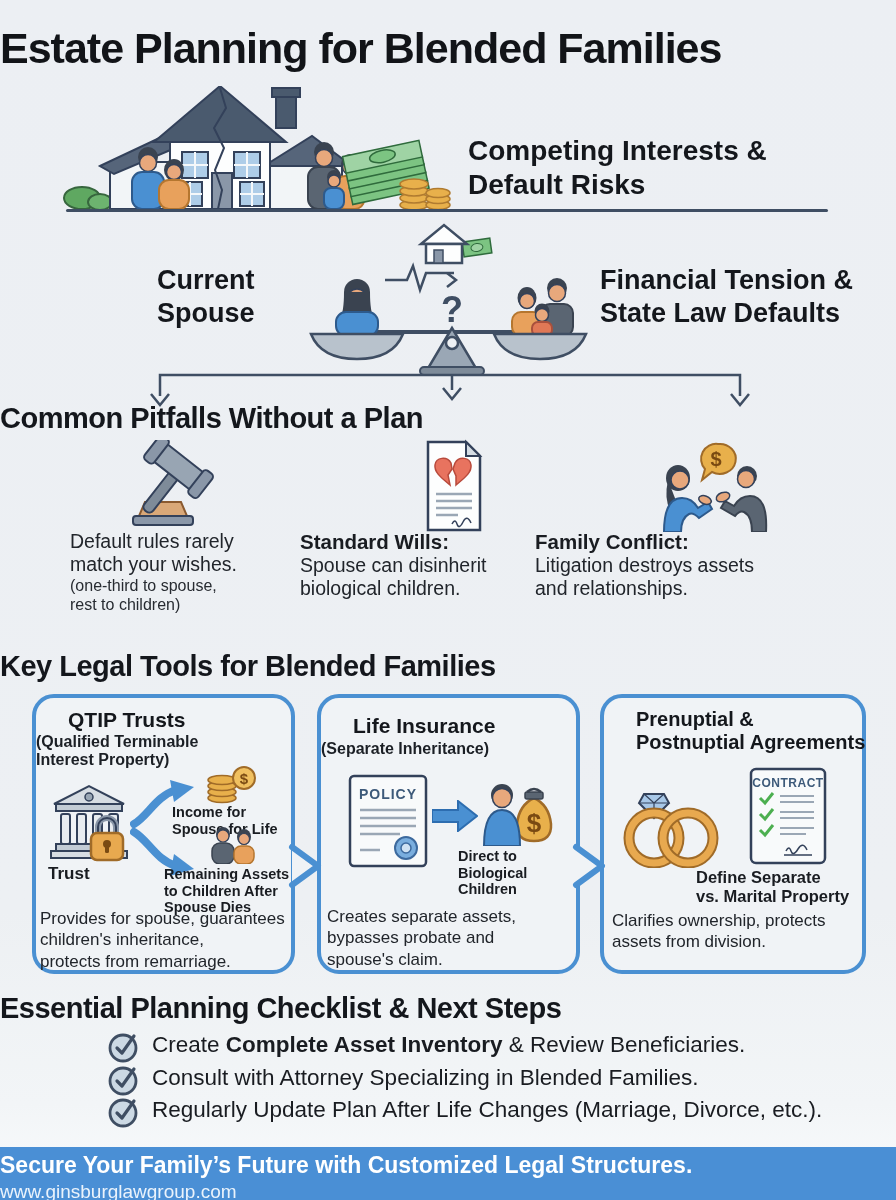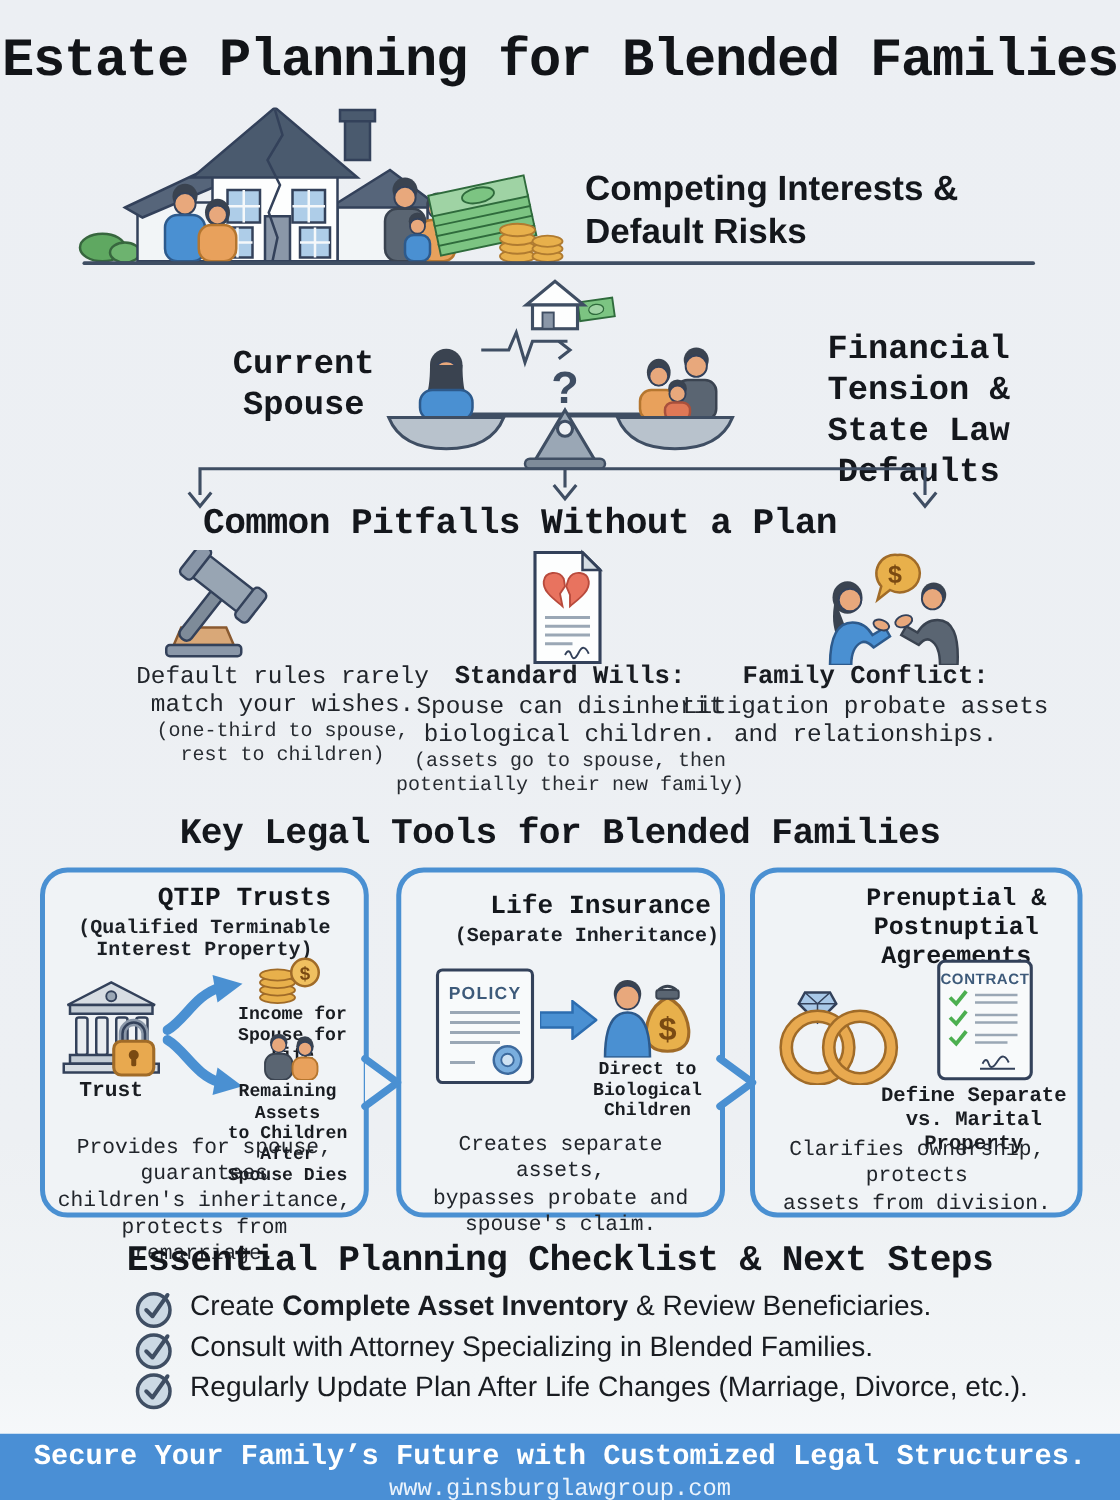--- a/index.html
+++ b/index.html
@@ -2,21 +2,21 @@
 <html><head>
 <meta charset="utf-8">
 <title>Estate Planning for Blended Families</title>
 <style>
   html,body{margin:0;padding:0;}
   body{font-family:"Liberation Sans","DejaVu Sans",sans-serif;background:#dfe3e8;}
   #page{position:relative;width:896px;height:1200px;margin:0 auto;overflow:hidden;
         background:linear-gradient(180deg,#eceff3 0%,#edf0f3 76%,#f2f5f7 92%,#f6f8fa 96%);
         color:#171a1f;}
   .abs{position:absolute;}
-  .center{text-align:center;font-family:Liberation Mono, monospace;}
+  .center{}
   .pre{white-space:pre-line;}
   .title{font-size:43px;font-weight:800;letter-spacing:-1px;color:#121418;}
   .h2{font-size:29px;font-weight:800;letter-spacing:-0.5px;color:#14171c;}
   .caption{font-size:28px;font-weight:800;line-height:1.22;color:#14171c;}
   .scale-label{font-size:27px;font-weight:800;line-height:1.22;color:#14171c;}
   .pit-title{font-size:20.5px;font-weight:800;line-height:1.18;color:#191c21;}
   .pit-body{font-size:19.5px;font-weight:500;line-height:1.18;color:#21252b;}
   .pit-note{font-size:16px;font-weight:500;line-height:1.2;color:#272b31;}
   .box{border:4px solid #4a90d2;border-radius:22px;background:#f0f3f6;box-sizing:border-box;}
   .box-title{font-size:21px;font-weight:800;line-height:1.15;color:#14171c;padding-left:32px;}
@@ -102,21 +102,21 @@
         <ellipse cx="376" cy="113" rx="12" ry="4.5"></ellipse>
       <ellipse cx="376" cy="107" rx="12" ry="4.5"></ellipse>
     </g>
   </svg>
 
   <div class="abs caption pre" style="left:468px;top:134px;width:340px;">Competing Interests &amp;
 Default Risks</div>
 
   <div class="abs ground" style="left:66px;top:209px;width:762px;height:3px;"></div>
 
-  <div class="abs center scale-label pre" style="left:157px;top:264px;width:172px;margin-top:12px;">Current
+  <div class="abs center scale-label pre" style="left:157px;top:264px;width:172px;">Current
 Spouse</div>
   <div class="abs center scale-label pre" style="left:600px;top:264px;width:270px;">Financial Tension &amp;
 State Law Defaults</div>
 
   <svg class="abs" style="left:305px;top:222px;" width="290" height="153" viewBox="0 0 290 153">
 
     <g transform="rotate(-8 172 26)">
       <rect x="158" y="18" width="28" height="15" fill="#7cc482" stroke="#2f6b3c" stroke-width="1.5"></rect>
       <ellipse cx="172" cy="25.5" rx="6" ry="4" fill="#9fd3a4" stroke="#2f6b3c" stroke-width="1"></ellipse>
     </g>
@@ -205,26 +205,24 @@
   <div class="abs center" style="left:70px;top:530px;width:312px;">
     <div class="pit-body pre">Default rules rarely
 match your wishes.</div>
     <div class="pit-note pre">(one-third to spouse,
 rest to children)</div>
   </div>
   <div class="abs center" style="left:300px;top:530px;width:312px;">
     <div class="pit-title">Standard Wills:</div>
     <div class="pit-body pre">Spouse can disinherit
 biological children.</div>
-    <div class="pit-note pre">(assets go to spouse, then
-potentially their new family)</div>
   </div>
   <div class="abs center" style="left:535px;top:530px;width:315px;">
     <div class="pit-title">Family Conflict:</div>
-    <div class="pit-body pre">Litigation probate assets
+    <div class="pit-body pre">Litigation destroys assets
 and relationships.</div>
     <div class="pit-note pre"></div>
   </div>
 
   <div class="abs center h2" style="left:0;top:650px;width:896px;">Key Legal Tools for Blended Families</div>
 
   <div class="abs box" style="left:32px;top:694px;width:263px;height:280px;"></div>
   <div class="abs box" style="left:317px;top:694px;width:263px;height:280px;"></div>
   <div class="abs box" style="left:600px;top:694px;width:266px;height:280px;"></div>
 

